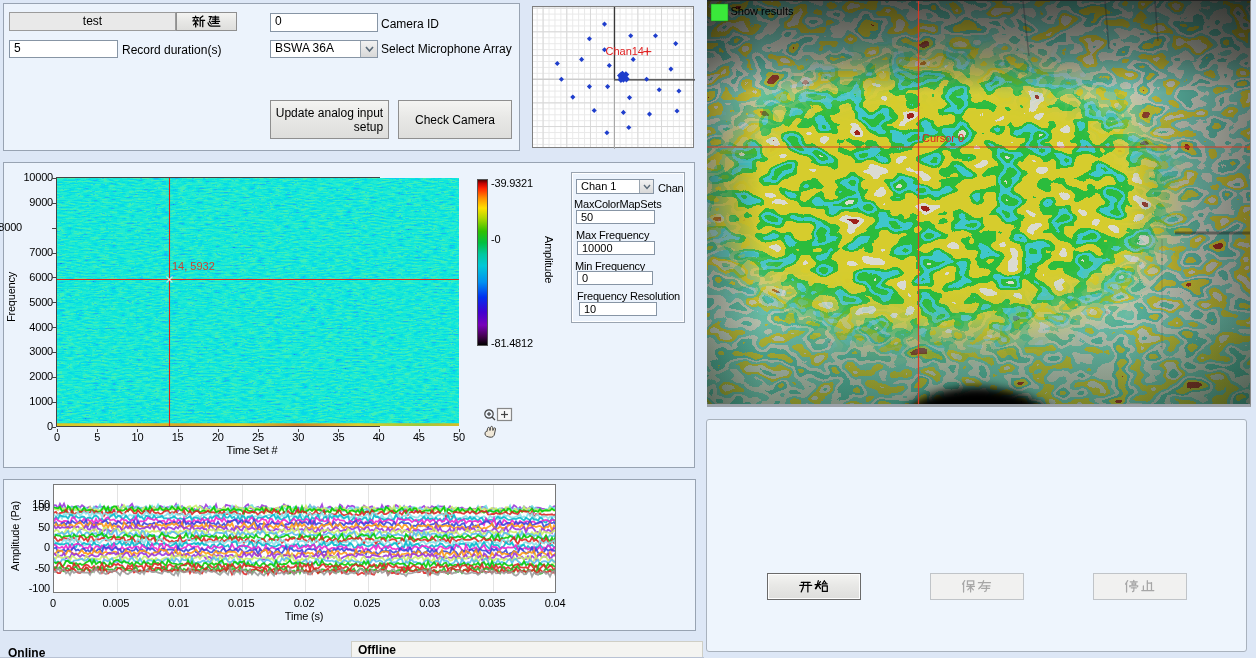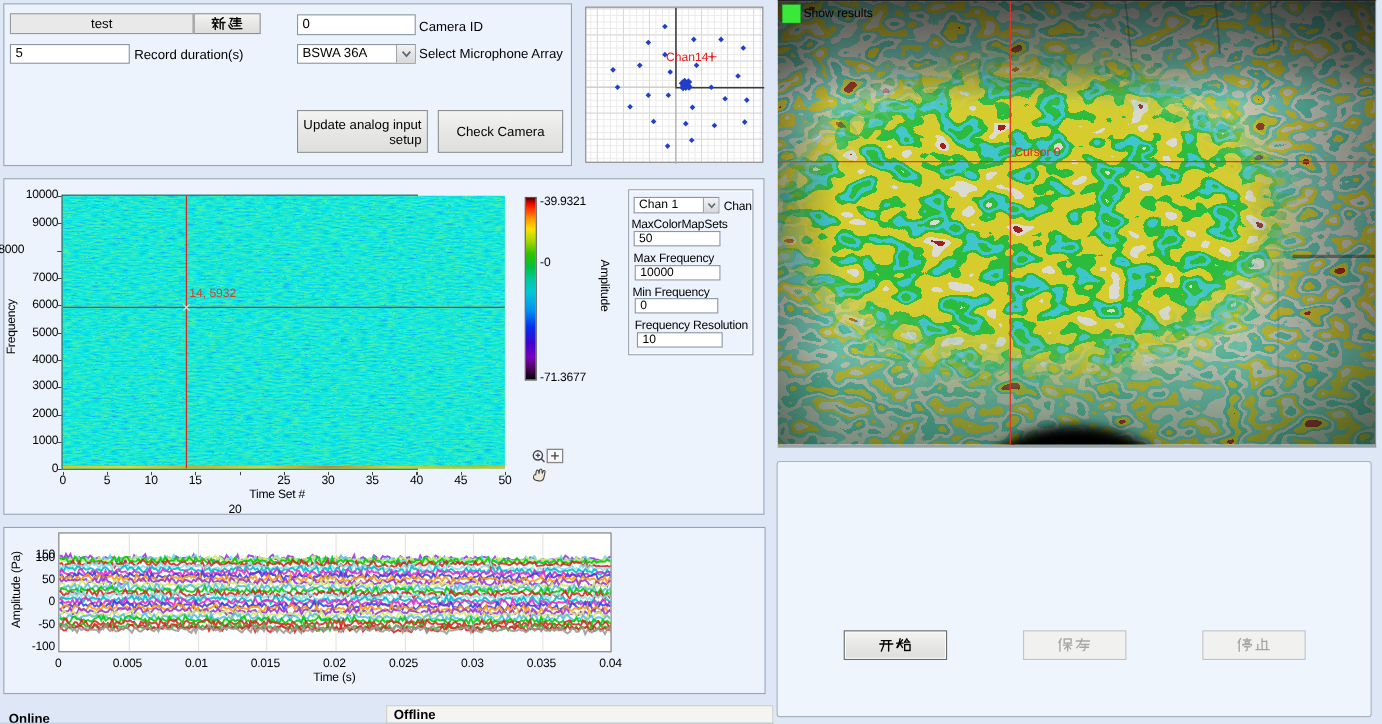--- a/index.html
+++ b/index.html
@@ -219,33 +219,33 @@
 <div class="tick" style="right:1203px;top:295.7px;text-align:right">5000</div>
 <div class="tick" style="right:1203px;top:320.5px;text-align:right">4000</div>
 <div class="tick" style="right:1203px;top:345.4px;text-align:right">3000</div>
 <div class="tick" style="right:1203px;top:370.3px;text-align:right">2000</div>
 <div class="tick" style="right:1203px;top:395.1px;text-align:right">1000</div>
 <div class="tick" style="right:1203px;top:420.0px;text-align:right">0</div>
 <div class="tick" style="left:47.0px;top:431px;width:20px;text-align:center">0</div>
 <div class="tick" style="left:87.2px;top:431px;width:20px;text-align:center">5</div>
 <div class="tick" style="left:127.4px;top:431px;width:20px;text-align:center">10</div>
 <div class="tick" style="left:167.6px;top:431px;width:20px;text-align:center">15</div>
-<div class="tick" style="left:207.8px;top:457px;width:20px;text-align:left">20</div>
+<div class="tick" style="left:207.8px;top:431px;width:20px;text-align:center">20</div>
 <div class="tick" style="left:248.0px;top:431px;width:20px;text-align:center">25</div>
 <div class="tick" style="left:288.2px;top:431px;width:20px;text-align:center">30</div>
 <div class="tick" style="left:328.4px;top:431px;width:20px;text-align:center">35</div>
 <div class="tick" style="left:368.6px;top:431px;width:20px;text-align:center">40</div>
 <div class="tick" style="left:408.8px;top:431px;width:20px;text-align:center">45</div>
 <div class="tick" style="left:449.0px;top:431px;width:20px;text-align:center">50</div>
 <div class="tick" style="left:220px;top:444px;width:64px;text-align:center">Time Set #</div>
 <div class="tick" style="left:-24px;top:291px;width:70px;text-align:center;transform:rotate(-90deg)">Frequency</div>
 <div class="abs" style="left:477px;top:179px;width:11px;height:167px;border:1px solid #555;background:linear-gradient(#500000 0%,#c00000 2%,#ff2000 5%,#ff9000 11%,#ffe000 17%,#b0d800 23%,#30c000 31%,#00c040 38%,#00c8a0 45%,#00c8d8 52%,#0090f0 62%,#0030f0 71%,#4000d0 80%,#7800b8 88%,#40004a 95%,#000 100%)"></div>
 <div class="tick" style="left:491px;top:177px">-39.9321</div>
 <div class="tick" style="left:491px;top:233px">-0</div>
-<div class="tick" style="left:491px;top:337px">-71.3677</div>
+<div class="tick" style="left:491px;top:337px">-81.4812</div>
 <div class="tick" style="left:555px;top:236px;transform:rotate(90deg);transform-origin:left top">Amplitude</div>
 <svg class="abs" style="left:481px;top:406px" width="34" height="36">
 <g stroke="#444" fill="none" stroke-width="1.2">
 <circle cx="8" cy="8" r="4.2"></circle>
       <line x1="11" y1="11" x2="14" y2="14"></line>
       <line x1="6" y1="8" x2="10" y2="8"></line>
       <line x1="8" y1="6" x2="8" y2="10"></line>
 <rect x="16.5" y="2.5" width="14" height="12" fill="#f8f8f8" stroke="#888"></rect>
       <line x1="20" y1="8.5" x2="27" y2="8.5" stroke="#444"></line>
       <line x1="23.5" y1="5" x2="23.5" y2="12" stroke="#444"></line>

